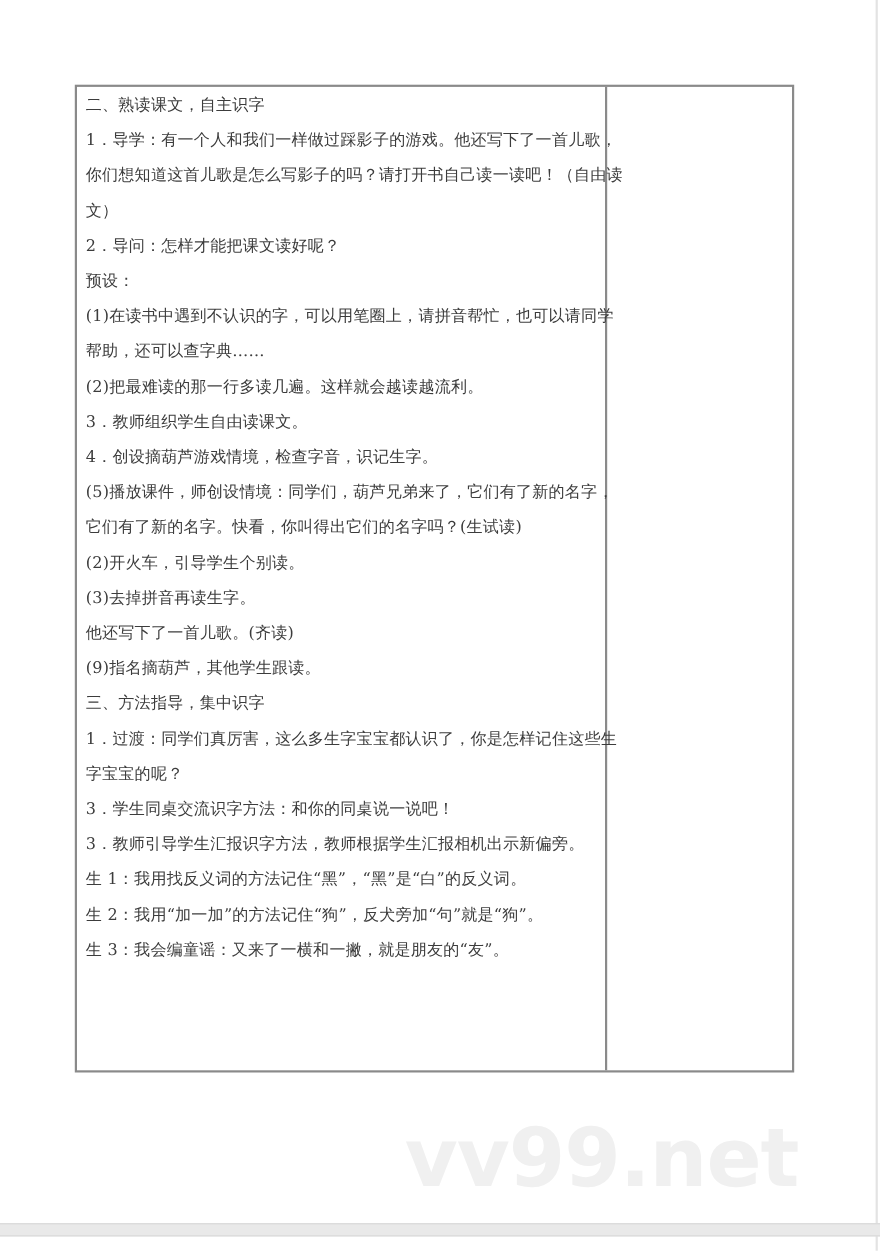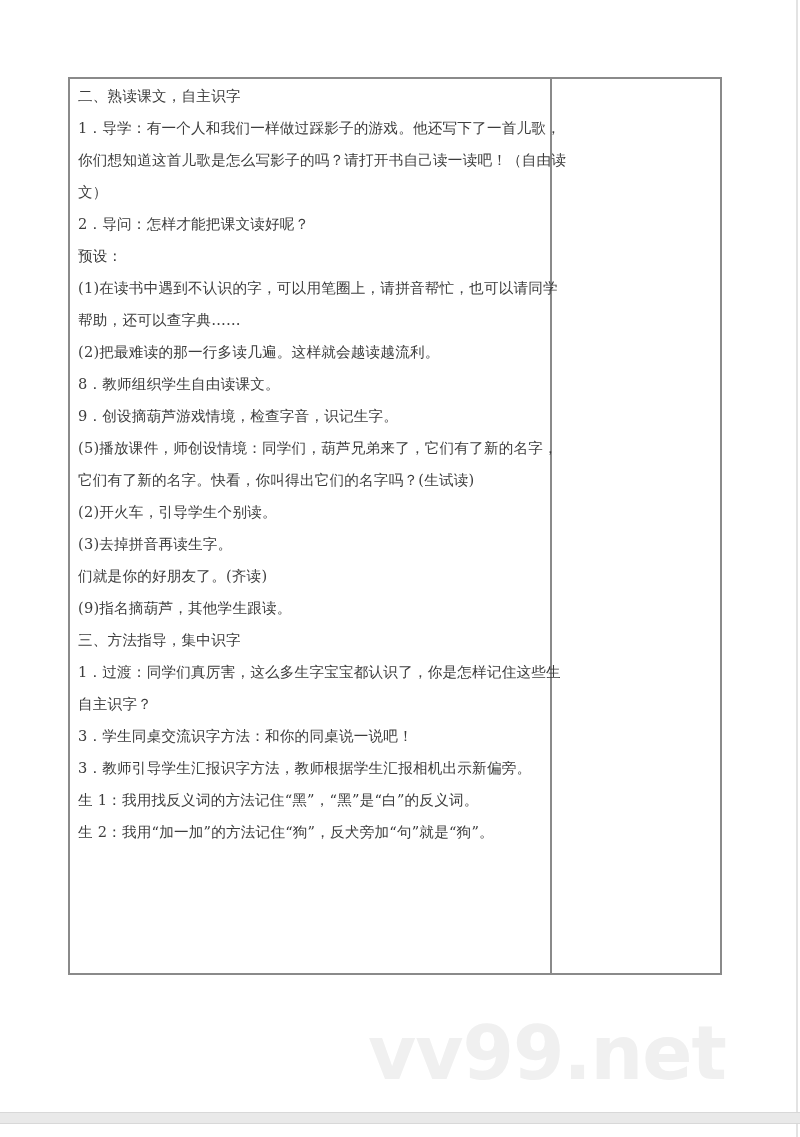--- a/index.html
+++ b/index.html
@@ -90,35 +90,36 @@
     <div class="cell-main">
       <div class="line">二、熟读课文，自主识字</div>
       <div class="line">1．导学：有一个人和我们一样做过踩影子的游戏。他还写下了一首儿歌，</div>
       <div class="line">你们想知道这首儿歌是怎么写影子的吗？请打开书自己读一读吧！（自由读</div>
       <div class="line">文）</div>
       <div class="line">2．导问：怎样才能把课文读好呢？</div>
       <div class="line">预设：</div>
       <div class="line">(1)在读书中遇到不认识的字，可以用笔圈上，请拼音帮忙，也可以请同学</div>
       <div class="line">帮助，还可以查字典……</div>
       <div class="line">(2)把最难读的那一行多读几遍。这样就会越读越流利。</div>
-      <div class="line">8．教师组织学生自由读课文。</div>
-      <div class="line">9．创设摘葫芦游戏情境，检查字音，识记生字。</div>
+      <div class="line">3．教师组织学生自由读课文。</div>
+      <div class="line">4．创设摘葫芦游戏情境，检查字音，识记生字。</div>
       <div class="line">(5)播放课件，师创设情境：同学们，葫芦兄弟来了，它们有了新的名字，</div>
       <div class="line">它们有了新的名字。快看，你叫得出它们的名字吗？(生试读)</div>
       <div class="line">(2)开火车，引导学生个别读。</div>
       <div class="line">(3)去掉拼音再读生字。</div>
-      <div class="line">们就是你的好朋友了。(齐读)</div>
+      <div class="line">他还写下了一首儿歌。(齐读)</div>
       <div class="line">(9)指名摘葫芦，其他学生跟读。</div>
       <div class="line">三、方法指导，集中识字</div>
       <div class="line">1．过渡：同学们真厉害，这么多生字宝宝都认识了，你是怎样记住这些生</div>
-      <div class="line">自主识字？</div>
+      <div class="line">字宝宝的呢？</div>
       <div class="line">3．学生同桌交流识字方法：和你的同桌说一说吧！</div>
       <div class="line">3．教师引导学生汇报识字方法，教师根据学生汇报相机出示新偏旁。</div>
       <div class="line">生 1：我用找反义词的方法记住“黑”，“黑”是“白”的反义词。</div>
       <div class="line">生 2：我用“加一加”的方法记住“狗”，反犬旁加“句”就是“狗”。</div>
+      <div class="line">生 3：我会编童谣：又来了一横和一撇，就是朋友的“友”。</div>
     </div>
     <div class="cell-side"></div>
   </div>
 
   <div class="watermark">vv99.net</div>
 </div>
 
 <div class="page-right-edge"></div>
 <div class="page-gap"></div>
 

